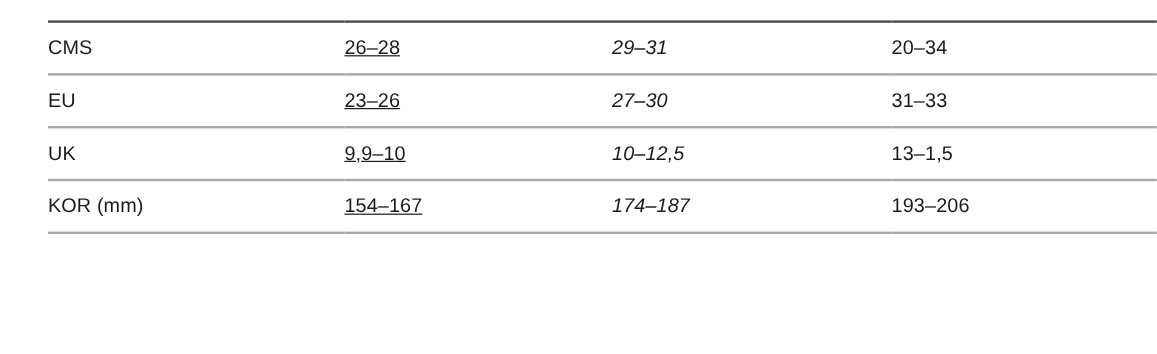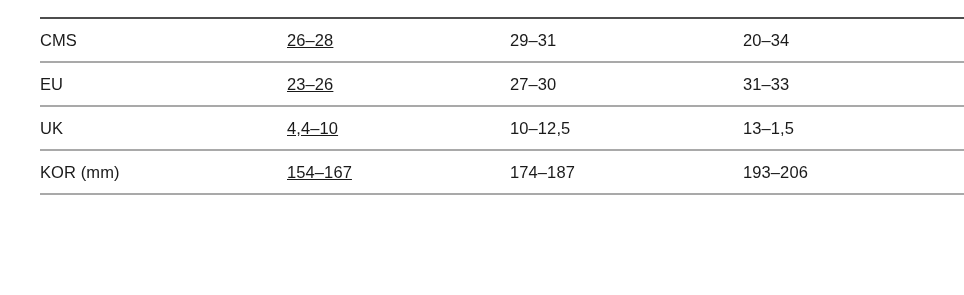--- a/index.html
+++ b/index.html
@@ -45,21 +45,21 @@
     border-bottom: 2px solid #a9a9a9;
     padding: 0;
     vertical-align: middle;
     line-height: 1.15;
     white-space: nowrap;
     letter-spacing: 0.1px;
   }
 
   td.col-label   { width: 247px; }
   td.col-v1      { width: 223px; text-decoration: underline; }
-  td.col-v2      { width: 233px; }
+  td.col-v2      { width: 233px; font-style: italic; }
   td.col-v3      { width: 229px; }
 
   td.col-v1 .cell-text,
   td.col-v2 .cell-text,
   td.col-v3 .cell-text { display: block; }
 
   .cell-text { display: block; }
 </style>
 </head>
 <body>
@@ -96,21 +96,21 @@
         <td class="col-v3">
             <span class="cell-text">31–33</span>
           </td>
       </tr>
 
       <tr>
         <td class="col-label">
             <span class="cell-text">UK</span>
           </td>
         <td class="col-v1">
-            <span class="cell-text">4,4–10</span>
+            <span class="cell-text">9,9–10</span>
           </td>
         <td class="col-v2">
             <span class="cell-text">10–12,5</span>
           </td>
         <td class="col-v3">
             <span class="cell-text">13–1,5</span>
           </td>
       </tr>
 
 

